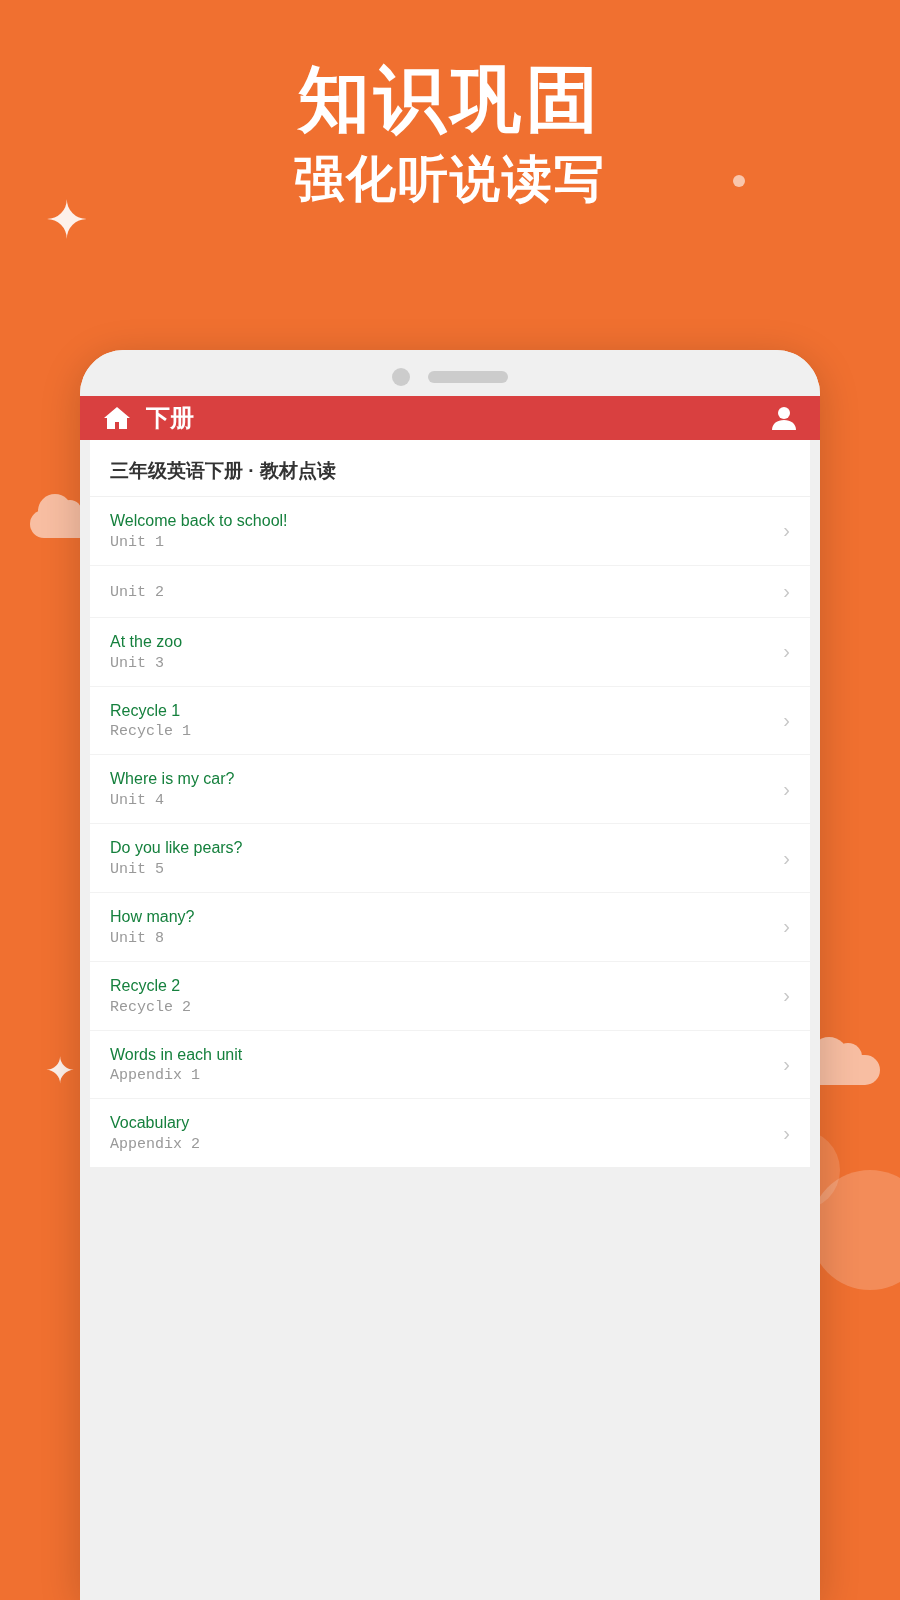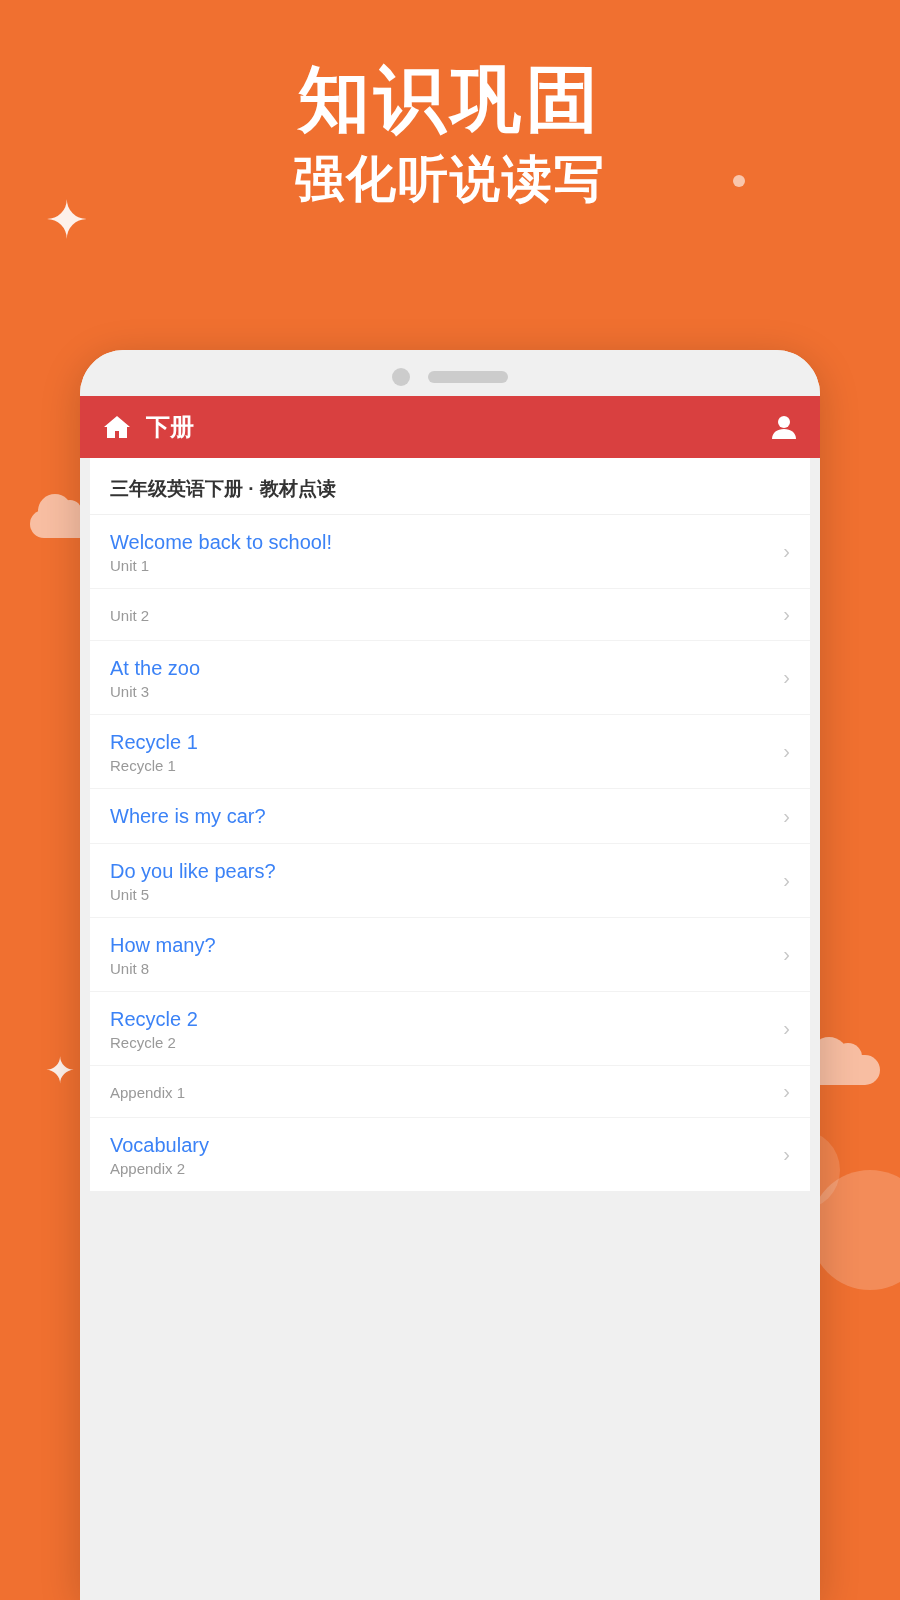--- a/index.html
+++ b/index.html
@@ -150,21 +150,21 @@
       background: #CCCCCC;
       border-radius: 8px;
     }
 
     
     .app-header {
       background: #D94040;
       display: flex;
       align-items: center;
       padding: 0 22px;
-      height: 62px;
+      height: 44px;
     }
     .app-header-home-icon {
       width: 30px; height: 26px;
       margin-right: 14px;
       flex-shrink: 0;
     }
     .app-header-title {
       color: white;
       font-size: 24px;
       font-weight: 600;
@@ -198,29 +198,30 @@
       border-bottom: 1px solid #F2F2F2;
       cursor: pointer;
     }
     .list-item:last-child {
       border-bottom: none;
     }
     .list-item-text {
       flex: 1;
     }
     .list-item-title {
-      font-size: 20px;
-      color: #3b82f6;
+      font-size: 16px;
+      color: #15803d;
       font-weight: 500;
       line-height: 1.3;
     }
     .list-item-subtitle {
       font-size: 15px;
       color: #999;
       margin-top: 2px;
+      font-family: Liberation Mono, monospace;
     }
     .list-item-chevron {
       color: #C8C8C8;
       font-size: 20px;
       margin-left: 10px;
     }
   </style>
 </head>
 <body>
 
@@ -284,20 +285,21 @@
         <div class="list-item">
       <div class="list-item-text">
         <div class="list-item-title">Recycle 1</div>
         <div class="list-item-subtitle">Recycle 1</div>
       </div>
       <span class="list-item-chevron">›</span>
     </div>
         <div class="list-item">
       <div class="list-item-text">
         <div class="list-item-title">Where is my car?</div>
+        <div class="list-item-subtitle">Unit 4</div>
       </div>
       <span class="list-item-chevron">›</span>
     </div>
         <div class="list-item">
       <div class="list-item-text">
         <div class="list-item-title">Do you like pears?</div>
         <div class="list-item-subtitle">Unit 5</div>
       </div>
       <span class="list-item-chevron">›</span>
     </div>
@@ -310,20 +312,21 @@
     </div>
         <div class="list-item">
       <div class="list-item-text">
         <div class="list-item-title">Recycle 2</div>
         <div class="list-item-subtitle">Recycle 2</div>
       </div>
       <span class="list-item-chevron">›</span>
     </div>
         <div class="list-item">
       <div class="list-item-text">
+        <div class="list-item-title">Words in each unit</div>
         <div class="list-item-subtitle">Appendix 1</div>
       </div>
       <span class="list-item-chevron">›</span>
     </div>
         <div class="list-item">
       <div class="list-item-text">
         <div class="list-item-title">Vocabulary</div>
         <div class="list-item-subtitle">Appendix 2</div>
       </div>
       <span class="list-item-chevron">›</span>

